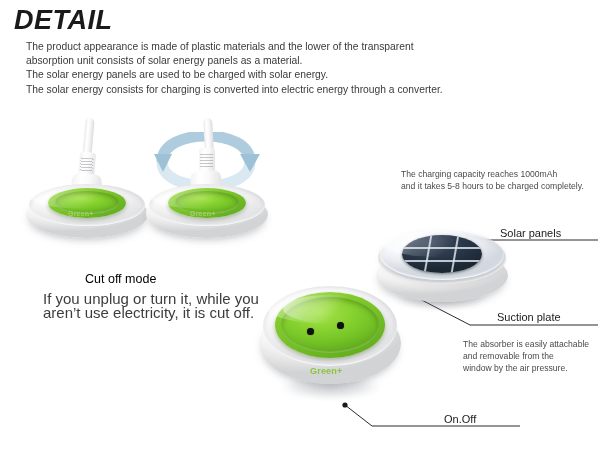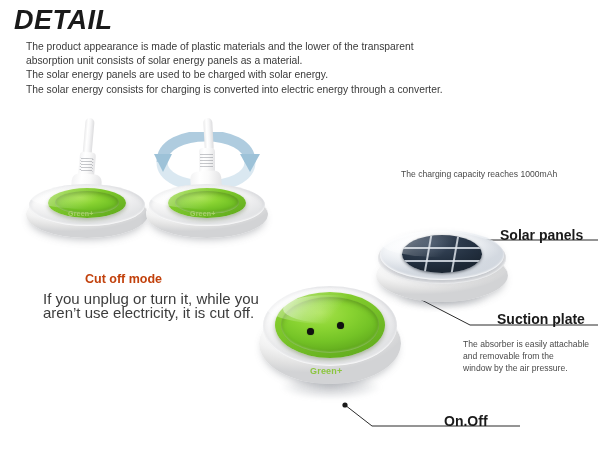--- a/index.html
+++ b/index.html
@@ -10,22 +10,22 @@
   
   #detail-title{position:absolute;left:14px;top:7px;font-size:27px;font-style:italic;
       font-weight:700;letter-spacing:.5px;color:#1a1a1a;line-height:1;}
   #intro{position:absolute;left:14px;top:40px;width:520px;font-size:10.3px;
       line-height:14.2px;color:#3a3a3a;margin-left:12px;}
   #intro div{white-space:nowrap;}
 
   
   .note{position:absolute;font-size:8.6px;line-height:12.2px;color:#4a4a4a;}
   .note div{white-space:nowrap;}
-  .lbl{position:absolute;font-size:14px;color:#1a1a1a;white-space:nowrap;font-weight:bold;}
-  .head{position:absolute;font-size:12.5px;font-weight:700;color:#c2410c;white-space:nowrap;}
+  .lbl{position:absolute;font-size:11px;color:#1a1a1a;white-space:nowrap;}
+  .head{position:absolute;font-size:12.5px;font-weight:400;color:#000000;white-space:nowrap;}
   .cap{position:absolute;font-size:15px;line-height:13.5px;color:#3d3d3d;}
   .cap div{white-space:nowrap;}
 
   
   #leaders{position:absolute;left:0;top:0;width:600px;height:450px;pointer-events:none;}
 
   
   .device{position:absolute;}
 
   
@@ -151,20 +151,21 @@
   </div>
 
   <div class="head" style="left:85px;top:272px;">Cut off mode</div>
   <div class="cap" style="left:43px;top:292px;width:230px;">
     <div>If you unplug or turn it, while you</div>
     <div>aren’t use electricity, it is cut off.</div>
   </div>
 
   <div class="note" style="left:401px;top:168px;width:200px;">
     <div>The charging capacity reaches 1000mAh</div>
+    <div>and it takes 5-8 hours to be charged completely.</div>
   </div>
 
   <div class="device" style="left:372px;top:222px;width:140px;height:96px;">
     <div class="shadow" style="left:6px;top:62px;width:128px;height:30px;"></div>
 
     <div class="puck" style="left:4px;top:26px;width:132px;height:54px;"></div>
     <div class="puck-top" style="left:6px;top:10px;width:128px;height:52px;"></div>
 
     <div class="dome" style="left:8px;top:8px;width:124px;height:50px;"></div>
 

